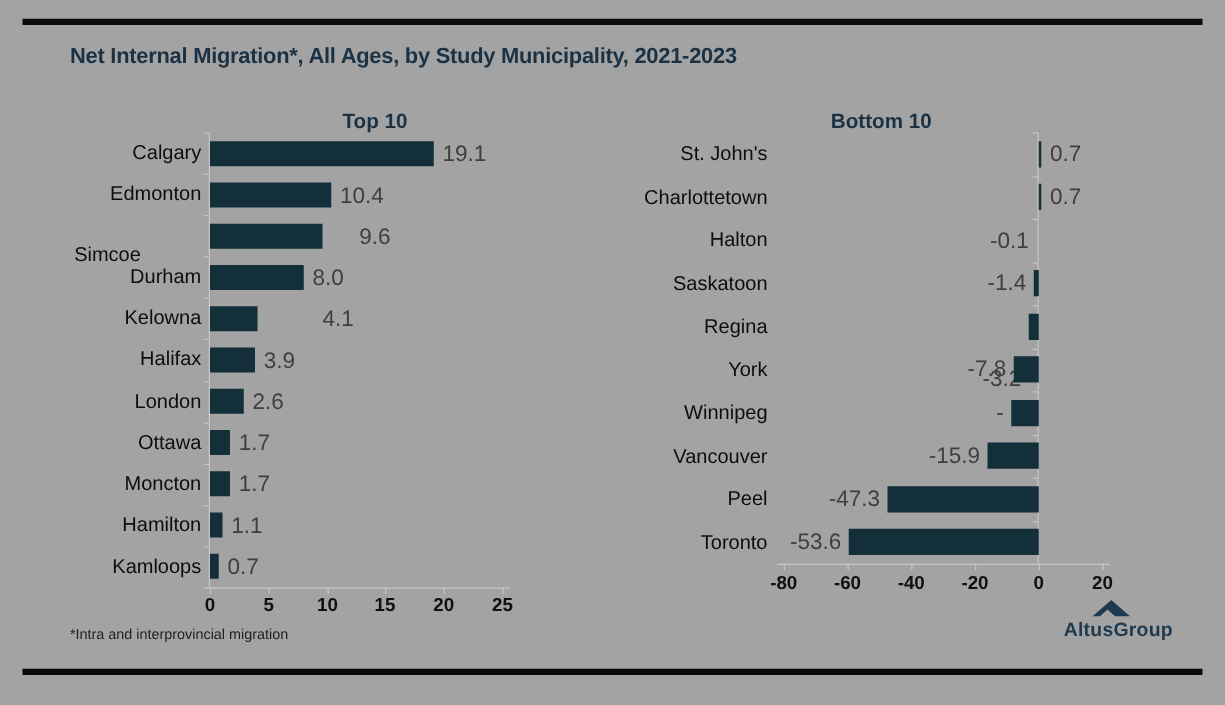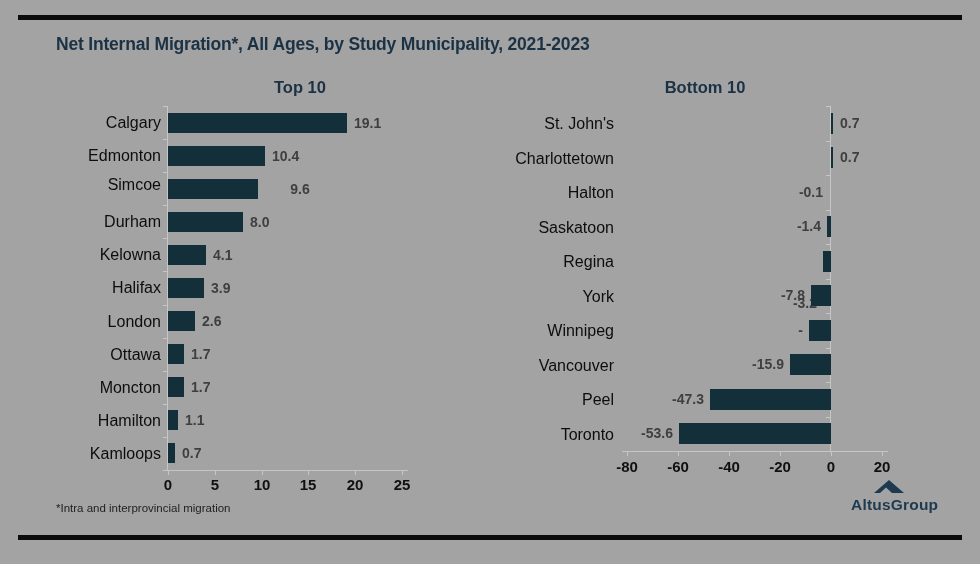--- a/index.html
+++ b/index.html
@@ -7,33 +7,33 @@
     position:relative;width:980px;height:564px;background:#a3a3a3;overflow:hidden;
     font-family:"Liberation Sans","DejaVu Sans",sans-serif;
     --bar:#132f3a;--heading:#1b3144;--axis:#c6c6c6;--val:#3f3f3f;--cat:#0d0d0d;--logo:#1d3a50;
   }
   .rule{position:absolute;left:18px;width:944px;height:5px;background:#0b0b0b;}
   #page-title{
     position:absolute;left:56px;top:34px;font-size:17.5px;font-weight:bold;
     color:var(--heading);letter-spacing:-0.2px;white-space:nowrap;
   }
   .chart-title{
-    position:absolute;top:78px;width:260px;text-align:center;
+    position:absolute;top:88px;width:260px;text-align:center;
     font-size:16.5px;font-weight:bold;color:var(--heading);
   }
   .axis-line{position:absolute;background:var(--axis);}
   .tick-stub{position:absolute;background:var(--axis);}
   .tick-label{
     position:absolute;width:46px;text-align:center;font-size:15px;font-weight:bold;color:#101010;
   }
   .cat-label{
     position:absolute;width:150px;text-align:right;font-size:16px;color:var(--cat);white-space:nowrap;
   }
   .bar{position:absolute;background:var(--bar);}
-  .val-label{position:absolute;width:70px;font-size:14px;color:var(--val);white-space:nowrap;font-weight:bold;}
+  .val-label{position:absolute;width:70px;font-size:18px;color:var(--val);white-space:nowrap;}
   #persons-label{
     position:absolute;left:645px;top:488px;width:200px;text-align:center;
     font-size:15px;color:#3b3b3b;
   }
   .footnote{
     position:absolute;left:56px;font-size:11.5px;color:#1f1f1f;white-space:pre;
   }
   #footnote-1{top:502px;}
   #footnote-2{top:515px;}
   #logo{position:absolute;left:845px;top:479px;width:110px;height:34px;}
@@ -82,29 +82,29 @@
       <div class="tick-stub" style="left: 355px; top: 470px; width: 1px; height: 5px;"></div>
       <div class="tick-label" style="left: 332px; top: 476px;">20</div>
       <div class="tick-stub" style="left: 402px; top: 470px; width: 1px; height: 5px;"></div>
       <div class="tick-label" style="left: 379px; top: 476px;">25</div>
       <div class="cat-label" style="left: 11px; top: 106px; height: 33px; line-height: 33px;">Calgary</div>
       <div class="bar" style="left: 168px; top: 113px; width: 179px; height: 20px;"></div>
       <div class="val-label" style="left: 354px; top: 111px; line-height: 24px; text-align: left;">19.1</div>
       <div class="cat-label" style="left: 11px; top: 139px; height: 33px; line-height: 33px;">Edmonton</div>
       <div class="bar" style="left: 168px; top: 146px; width: 97px; height: 20px;"></div>
       <div class="val-label" style="left: 272px; top: 144px; line-height: 24px; text-align: left;">10.4</div>
-      <div class="cat-label" style="left: 11px; top: 168px; height: 33px; line-height: 33px;">Simcoe</div>
+      <div class="cat-label" style="left: 11px; top: 188px; height: 33px; line-height: 33px; text-align: center;">Simcoe</div>
       <div class="bar" style="left: 168px; top: 179px; width: 90px; height: 20px;"></div>
       <div class="val-label" style="left: 265px; top: 177px; line-height: 24px; text-align: center;">9.6</div>
       <div class="cat-label" style="left: 11px; top: 205px; height: 33px; line-height: 33px;">Durham</div>
       <div class="bar" style="left: 168px; top: 212px; width: 75px; height: 20px;"></div>
       <div class="val-label" style="left: 250px; top: 210px; line-height: 24px; text-align: left;">8.0</div>
       <div class="cat-label" style="left: 11px; top: 238px; height: 33px; line-height: 33px;">Kelowna</div>
       <div class="bar" style="left: 168px; top: 245px; width: 38px; height: 20px;"></div>
-      <div class="val-label" style="left: 213px; top: 243px; line-height: 24px; text-align: left;">4.1</div>
+      <div class="val-label" style="left: 213px; top: 243px; line-height: 24px; text-align: right;">4.1</div>
       <div class="cat-label" style="left: 11px; top: 271px; height: 33px; line-height: 33px;">Halifax</div>
       <div class="bar" style="left: 168px; top: 278px; width: 36px; height: 20px;"></div>
       <div class="val-label" style="left: 211px; top: 276px; line-height: 24px; text-align: left;">3.9</div>
       <div class="cat-label" style="left: 11px; top: 305px; height: 33px; line-height: 33px;">London</div>
       <div class="bar" style="left: 168px; top: 311px; width: 27px; height: 20px;"></div>
       <div class="val-label" style="left: 202px; top: 309px; line-height: 24px; text-align: left;">2.6</div>
       <div class="cat-label" style="left: 11px; top: 338px; height: 33px; line-height: 33px;">Ottawa</div>
       <div class="bar" style="left: 168px; top: 344px; width: 16px; height: 20px;"></div>
       <div class="val-label" style="left: 191px; top: 342px; line-height: 24px; text-align: left;">1.7</div>
       <div class="cat-label" style="left: 11px; top: 371px; height: 33px; line-height: 33px;">Moncton</div>

